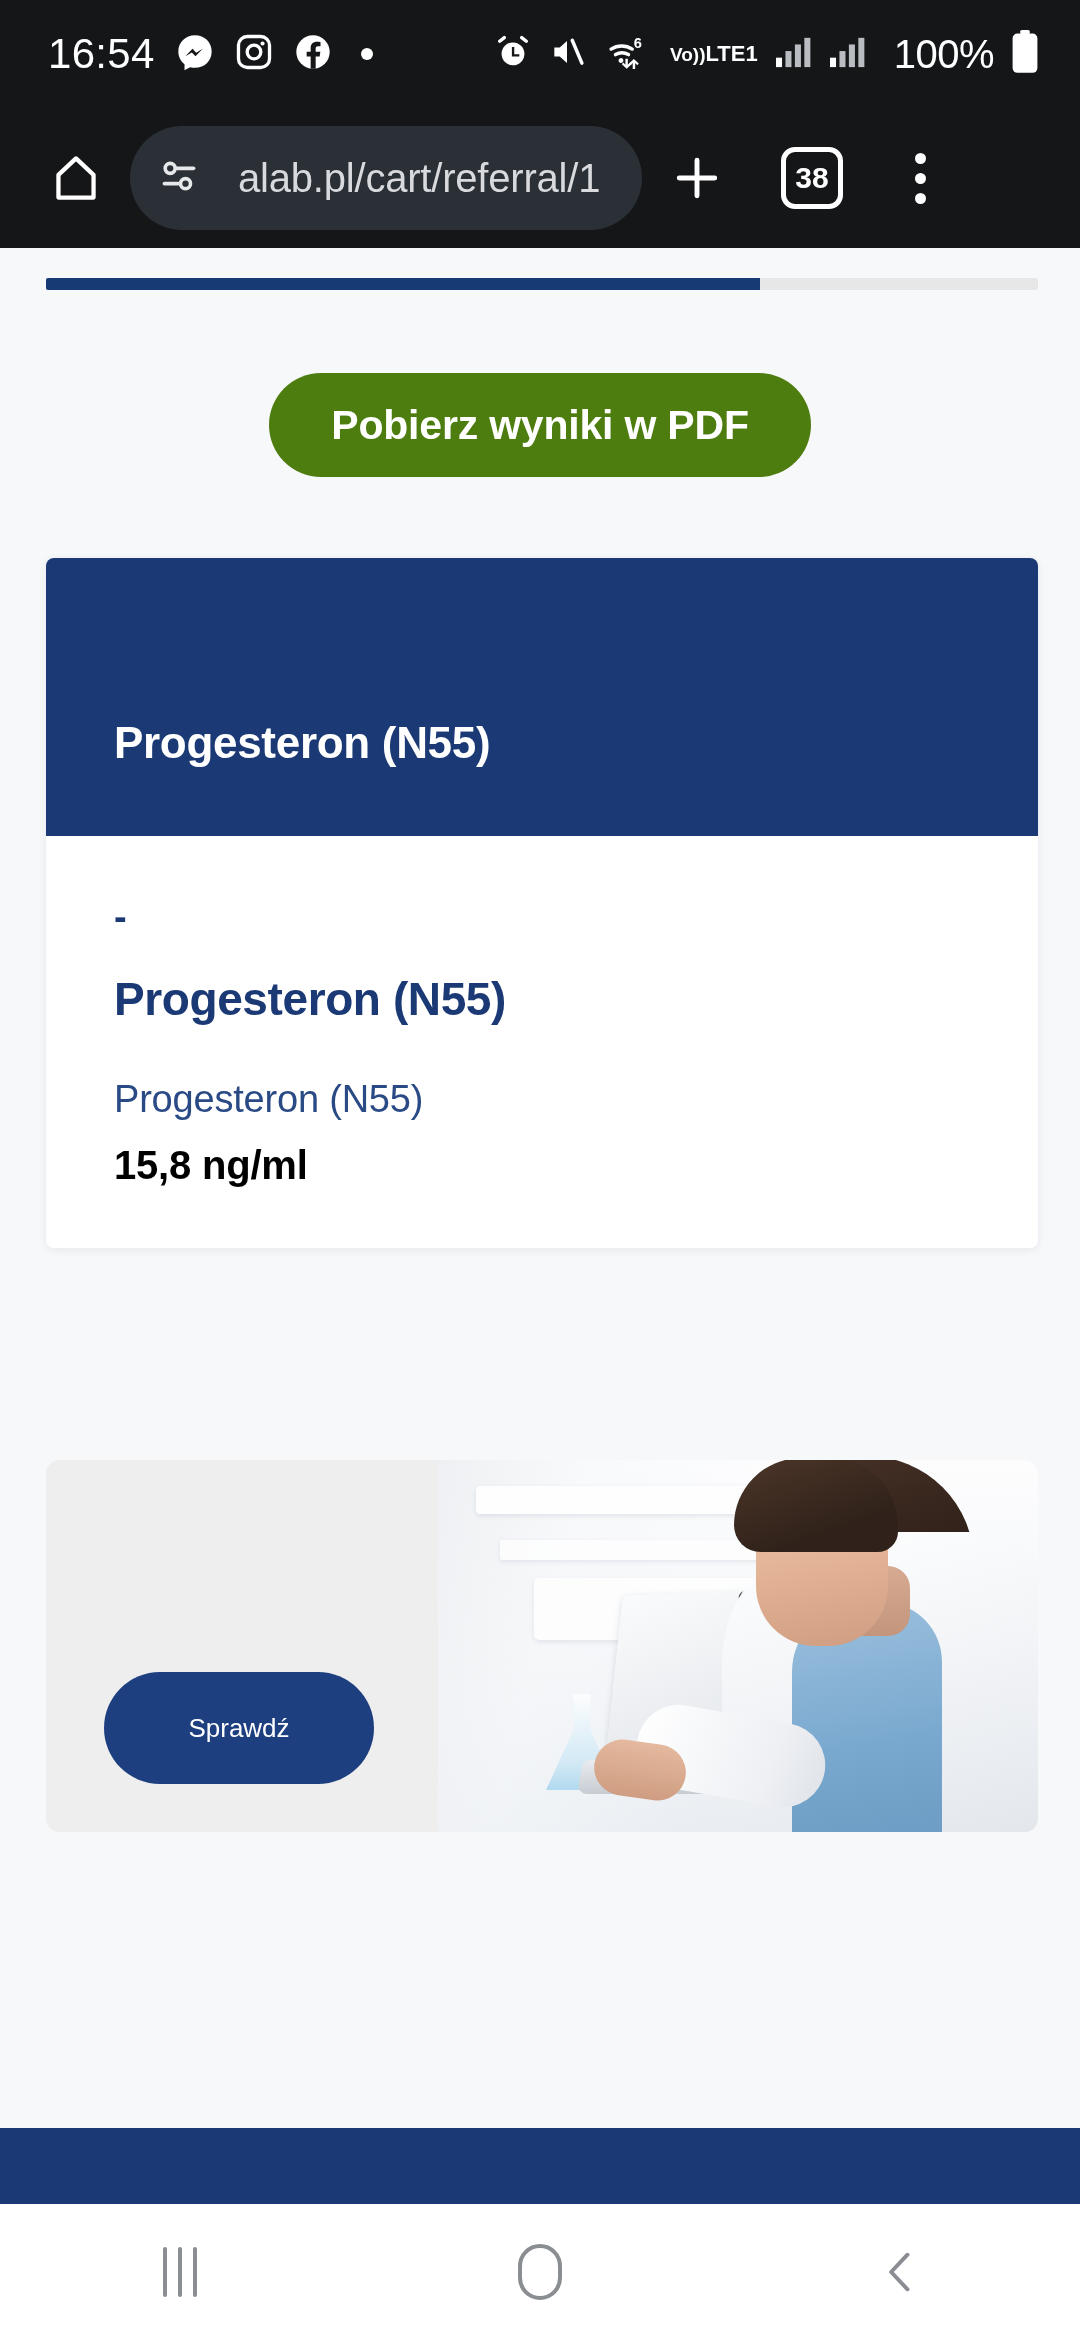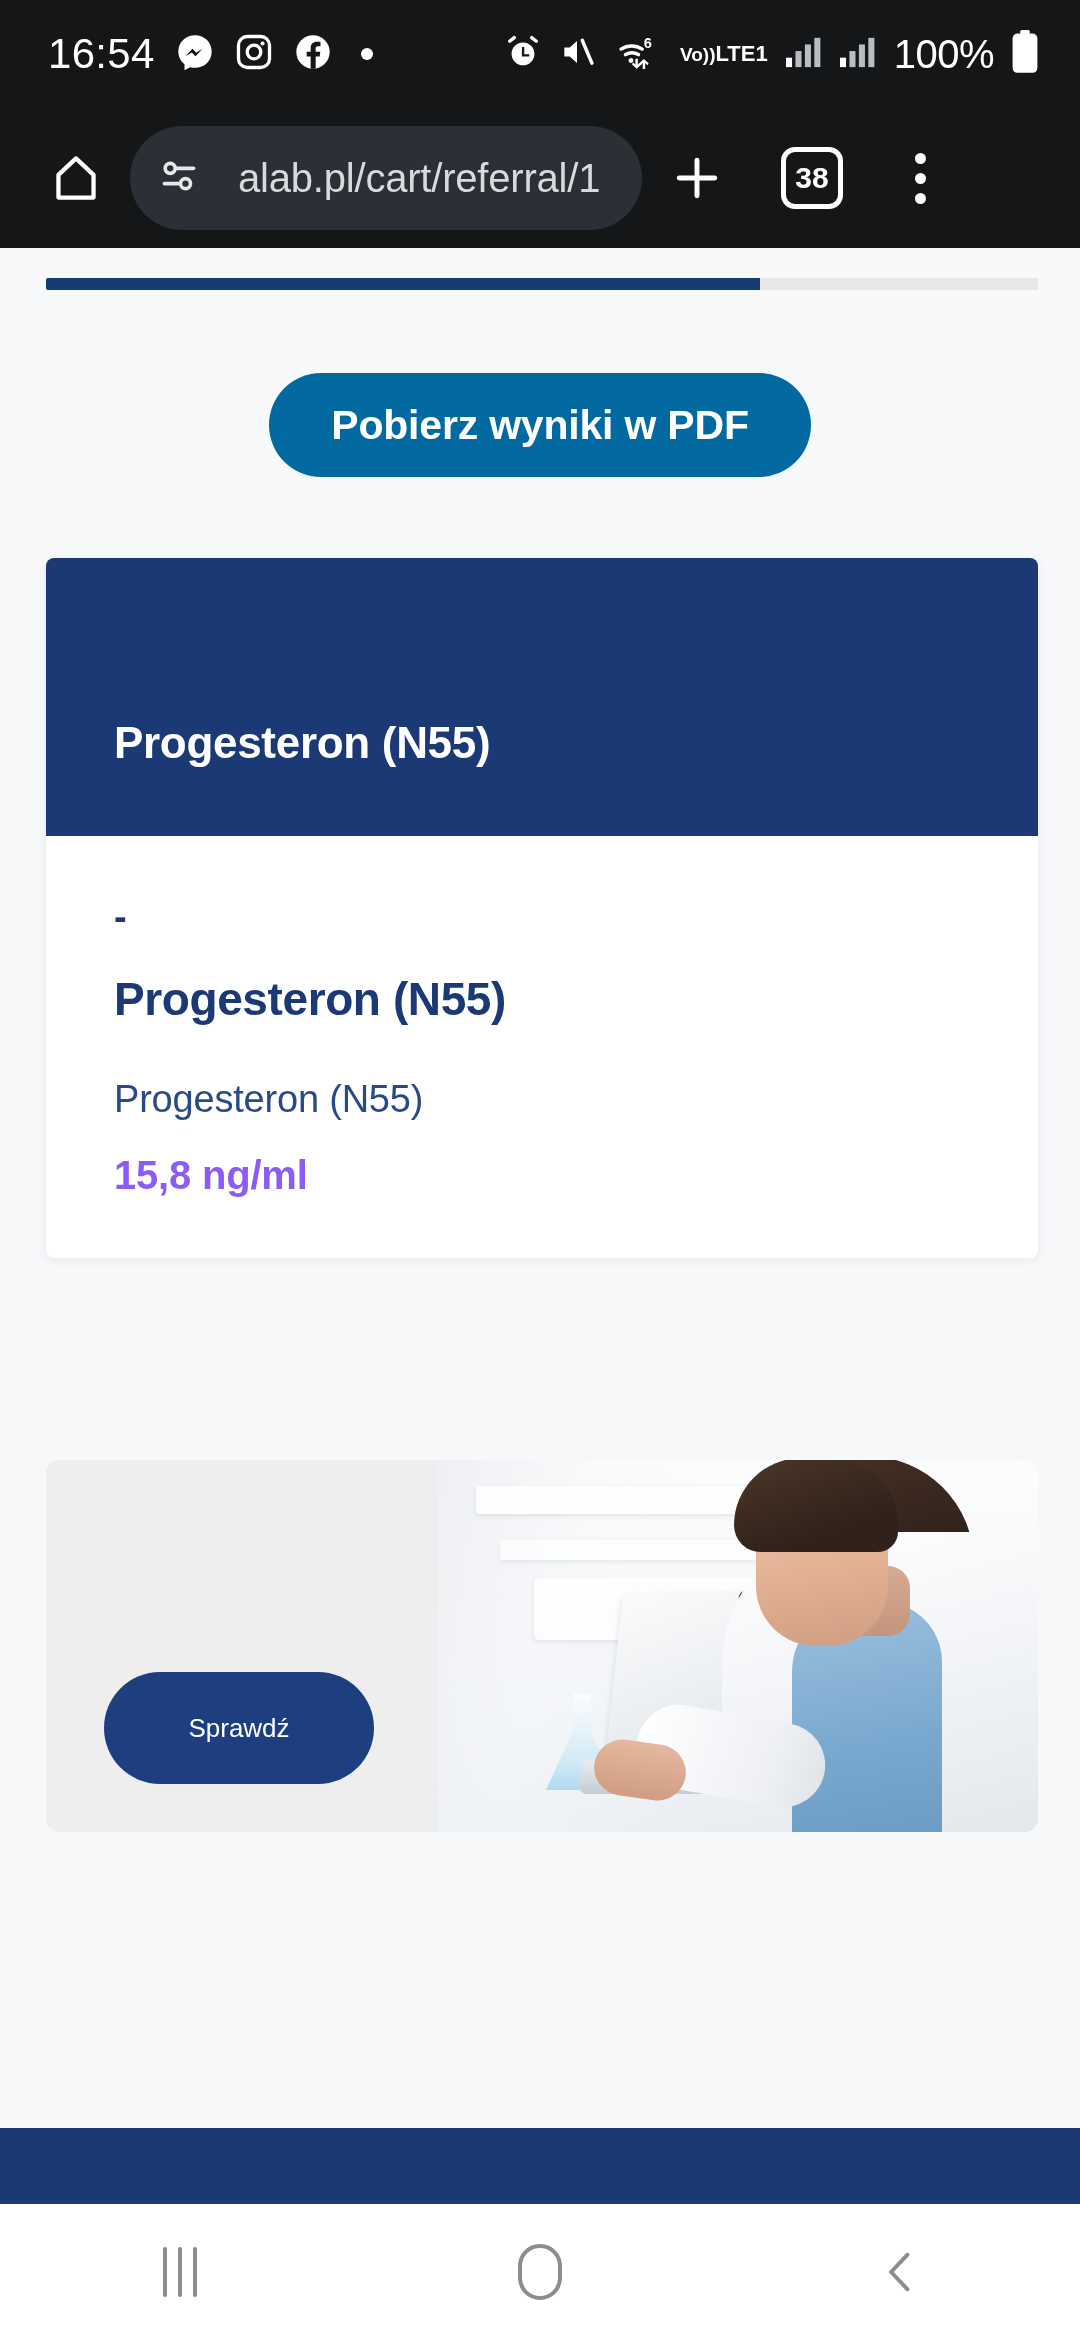--- a/index.html
+++ b/index.html
@@ -15,21 +15,21 @@
   .statusbar{
     position:absolute; left:0; top:0; width:1080px; height:108px;
     background:#141618; color:#ffffff;
     display:flex; align-items:center; justify-content:space-between;
     padding:0 40px 0 48px;
   }
   .sb-left{ display:flex; align-items:center; gap:20px; }
   .sb-clock{ font-size:42px; letter-spacing:0.3px; font-weight:400; line-height:1; }
   .sb-right{ display:flex; align-items:center; gap:16px; }
   .mini-icon{ display:block; }
-  .sb-battery-text{ font-size:40px; letter-spacing:-0.5px; margin-left:2px; }
+  .sb-battery-text{ font-size:40px; letter-spacing:-0.5px; margin-left:12px; }
   .dot-notif{ width:12px; height:12px; border-radius:50%; background:#fff; display:inline-block; margin-left:8px;}
   .netstack{ display:flex; align-items:center; line-height:1; }
   .netstack .n1{ font-size:19px; font-weight:700; }
   .netstack .n2{ font-size:22px; font-weight:700; }
 
   
   .toolbar{
     position:absolute; left:0; top:108px; width:1080px; height:140px;
     background:#141618; display:flex; align-items:center; padding:0 28px;
     gap:0;
@@ -60,21 +60,21 @@
     background:#f7f8fa; overflow:hidden;
   }
   .progress-wrap{
     position:absolute; left:46px; top:30px; width:992px; height:12px;
     background:#e7e7e7; border-radius:2px;
   }
   .progress-fill{ height:100%; background:#173a75; border-radius:2px 0 0 2px; }
 
   .pdf-btn-row{ position:absolute; left:0; top:125px; width:1080px; display:flex; justify-content:center; }
   .pdf-btn{
-    background:#0369a1; color:#ffffff; border:none; cursor:pointer;
+    background:#4d7c0f; color:#ffffff; border:none; cursor:pointer;
     font-size:41px; font-weight:600; letter-spacing:-0.2px;
     padding:12px 62px; height:104px; border-radius:52px;
     display:flex; align-items:center; justify-content:center;
     font-family:"Liberation Sans", sans-serif;
   }
 
   .result-card{
     position:absolute; left:46px; top:310px; width:992px;
     border-radius:8px; overflow:hidden;
     box-shadow:0 2px 10px rgba(20,30,60,0.07);
@@ -85,21 +85,21 @@
   .card-header .ch-title{
     position:absolute; left:68px; bottom:68px;
     color:#ffffff; font-size:44px; font-weight:700; letter-spacing:-0.3px;
   }
   .card-body{
     background:#ffffff; padding:62px 68px 60px 68px;
   }
   .cb-dash{ color:#1b3a75; font-size:38px; font-weight:700; line-height:1; height:30px; }
   .cb-name{ color:#1b3a75; font-size:46px; font-weight:700; margin-top:44px; letter-spacing:-0.4px; }
   .cb-param{ color:#2a4a85; font-size:38px; font-weight:400; margin-top:52px; letter-spacing:-0.2px; }
-  .cb-value{ color:#8b5cf6; font-size:40px; font-weight:700; margin-top:32px; letter-spacing:-0.2px; }
+  .cb-value{ color:#000000; font-size:40px; font-weight:700; margin-top:22px; letter-spacing:-0.2px; }
 
   
   .ad-banner{
     position:absolute; left:46px; top:1212px; width:992px; height:372px;
     background:#eeeeee; border-radius:14px; overflow:hidden;
   }
   .ad-photo{
     position:absolute; right:0; top:0; width:600px; height:100%;
     background:
       radial-gradient(ellipse 210px 150px at 86% 94%, #cfd7e0 0%, rgba(207,215,224,0) 70%),

